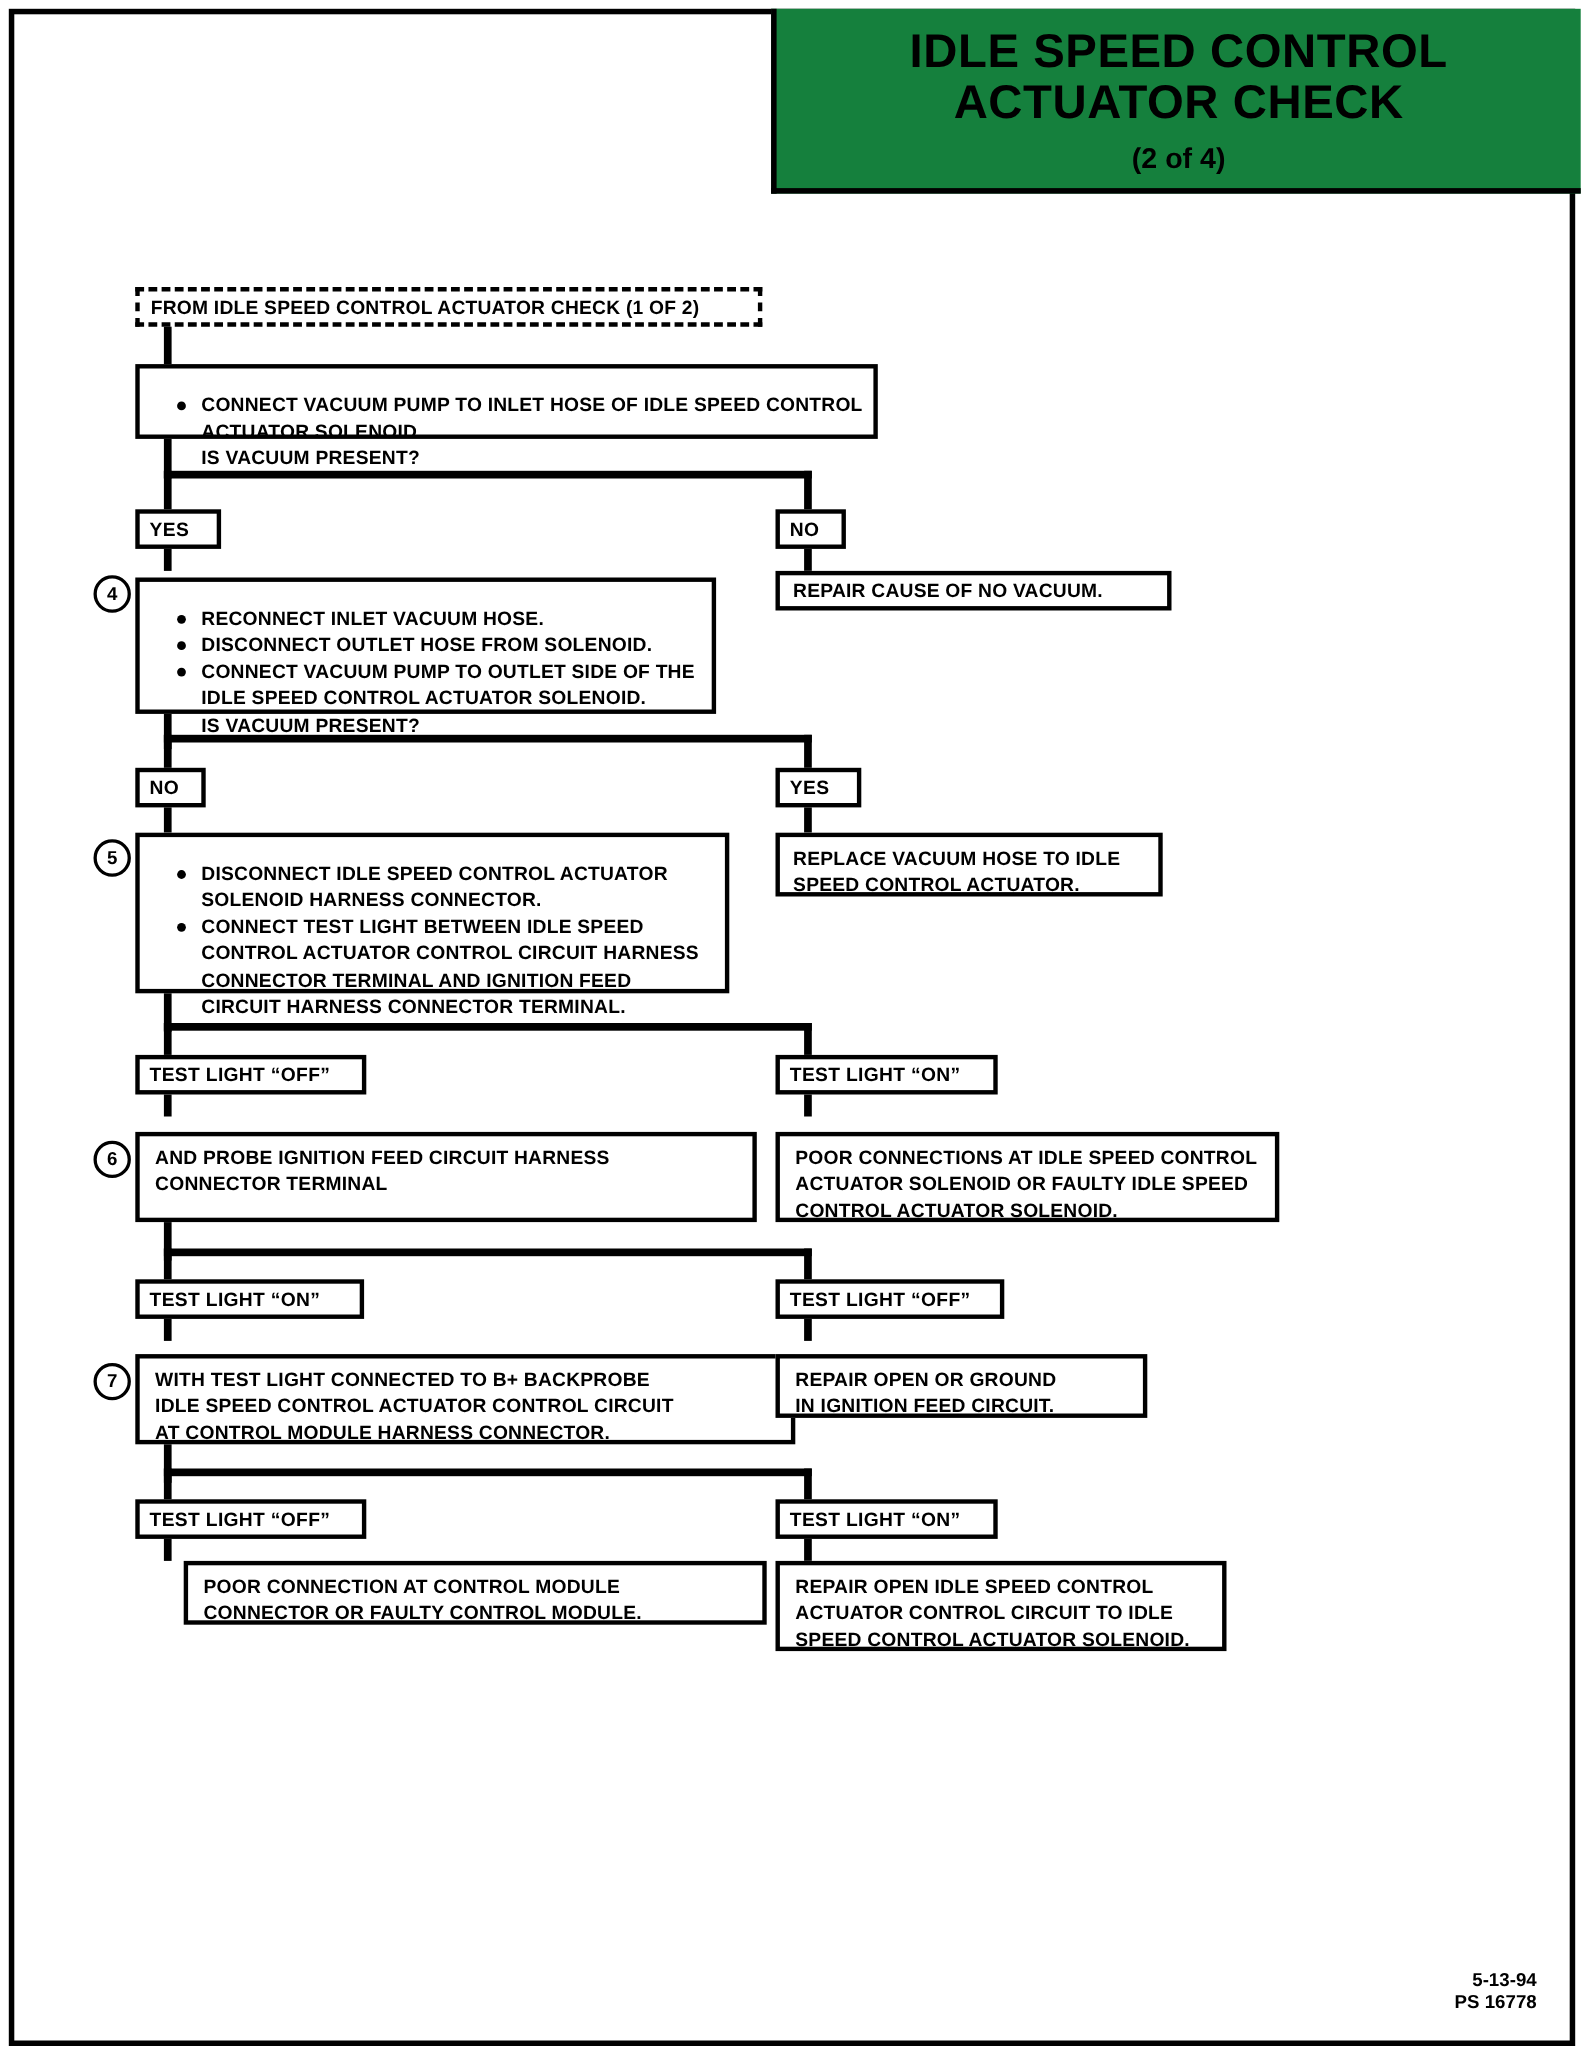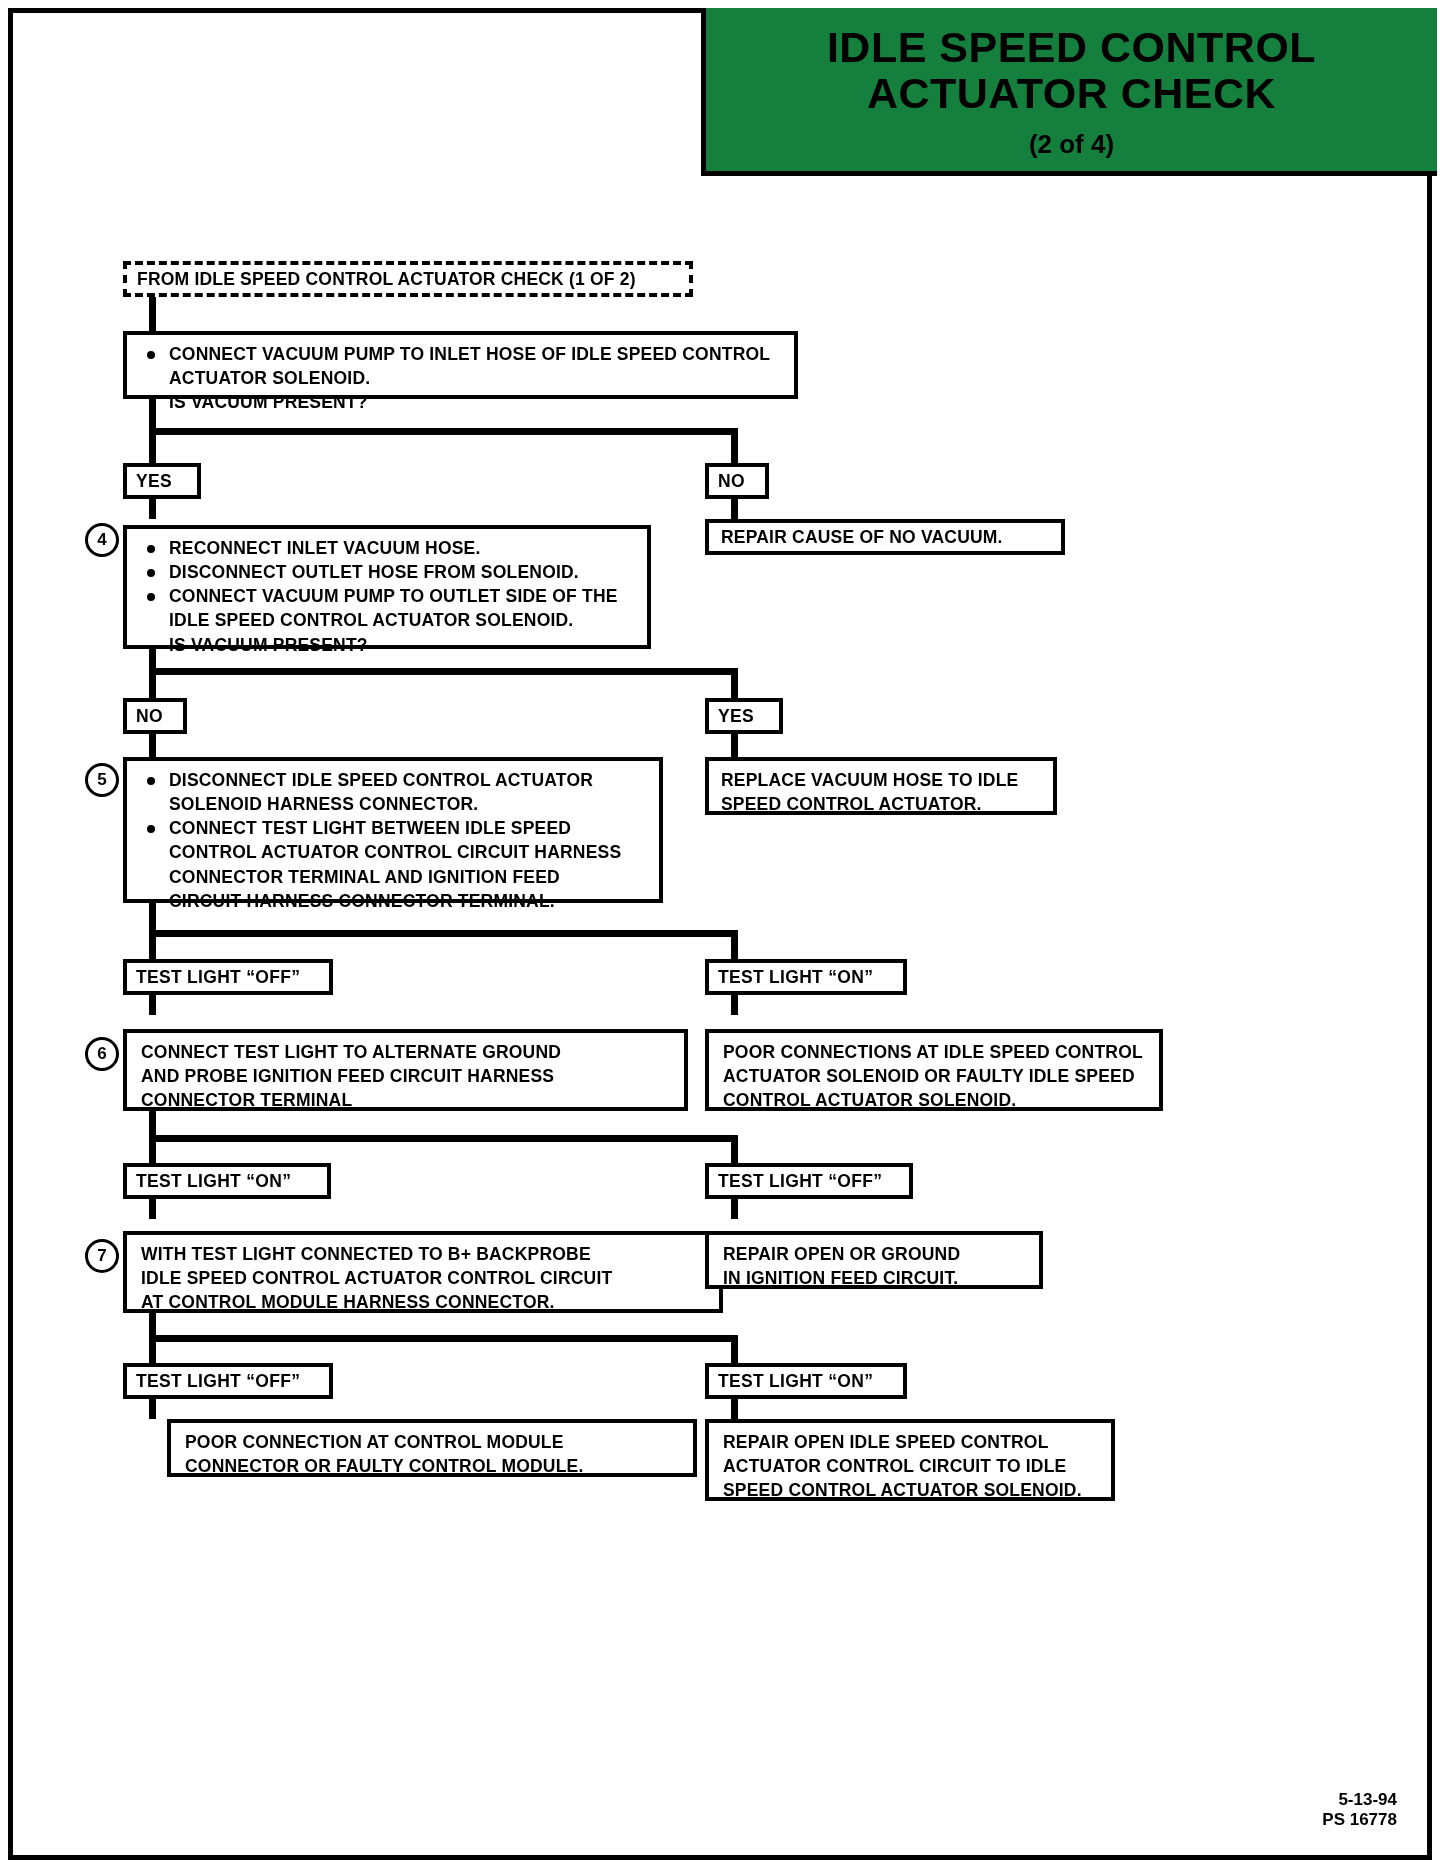--- a/index.html
+++ b/index.html
@@ -68,21 +68,21 @@
     line-height: 1.38;
     letter-spacing: 0.2px;
     padding: 7px 10px 7px 12px;
   }
   .box.dashed {
     border: 4px dashed #000;
   }
   .box .ln { display: block; white-space: nowrap; }
 
   
-  .blist { margin: 0; padding: 0; list-style: none; }
+  .blist { margin: 14px; padding: 0; list-style: none; }
   .blist > li {
     position: relative;
     padding-left: 30px;
     margin: 0;
   }
   .blist > li::before {
     content: "";
     position: absolute;
     left: 8px; top: 9px;
     width: 8px; height: 8px;
@@ -266,21 +266,20 @@
       <span>TEST LIGHT “OFF”</span>
     </div>
     <div class="lbl" style="left:692px; top:946px; width:202px; height:36px;">
       <span>TEST LIGHT “ON”</span>
     </div>
 
     <div class="step-circle" style="left:72px; top:1024px;">
       <span>6</span>
     </div>
     <div class="box" style="left:110px; top:1016px; width:565px; height:82px; padding-left:14px;">
-      <span class="ln">CONNECT TEST LIGHT TO ALTERNATE GROUND</span>
       <span class="ln">AND PROBE IGNITION FEED CIRCUIT HARNESS</span>
       <span class="ln">CONNECTOR TERMINAL</span>
     </div>
 
     <div class="box" style="left:692px; top:1016px; width:458px; height:82px; padding-left:14px;">
       <span class="ln">POOR CONNECTIONS AT IDLE SPEED CONTROL</span>
       <span class="ln">ACTUATOR SOLENOID OR FAULTY IDLE SPEED</span>
       <span class="ln">CONTROL ACTUATOR SOLENOID.</span>
     </div>
 

